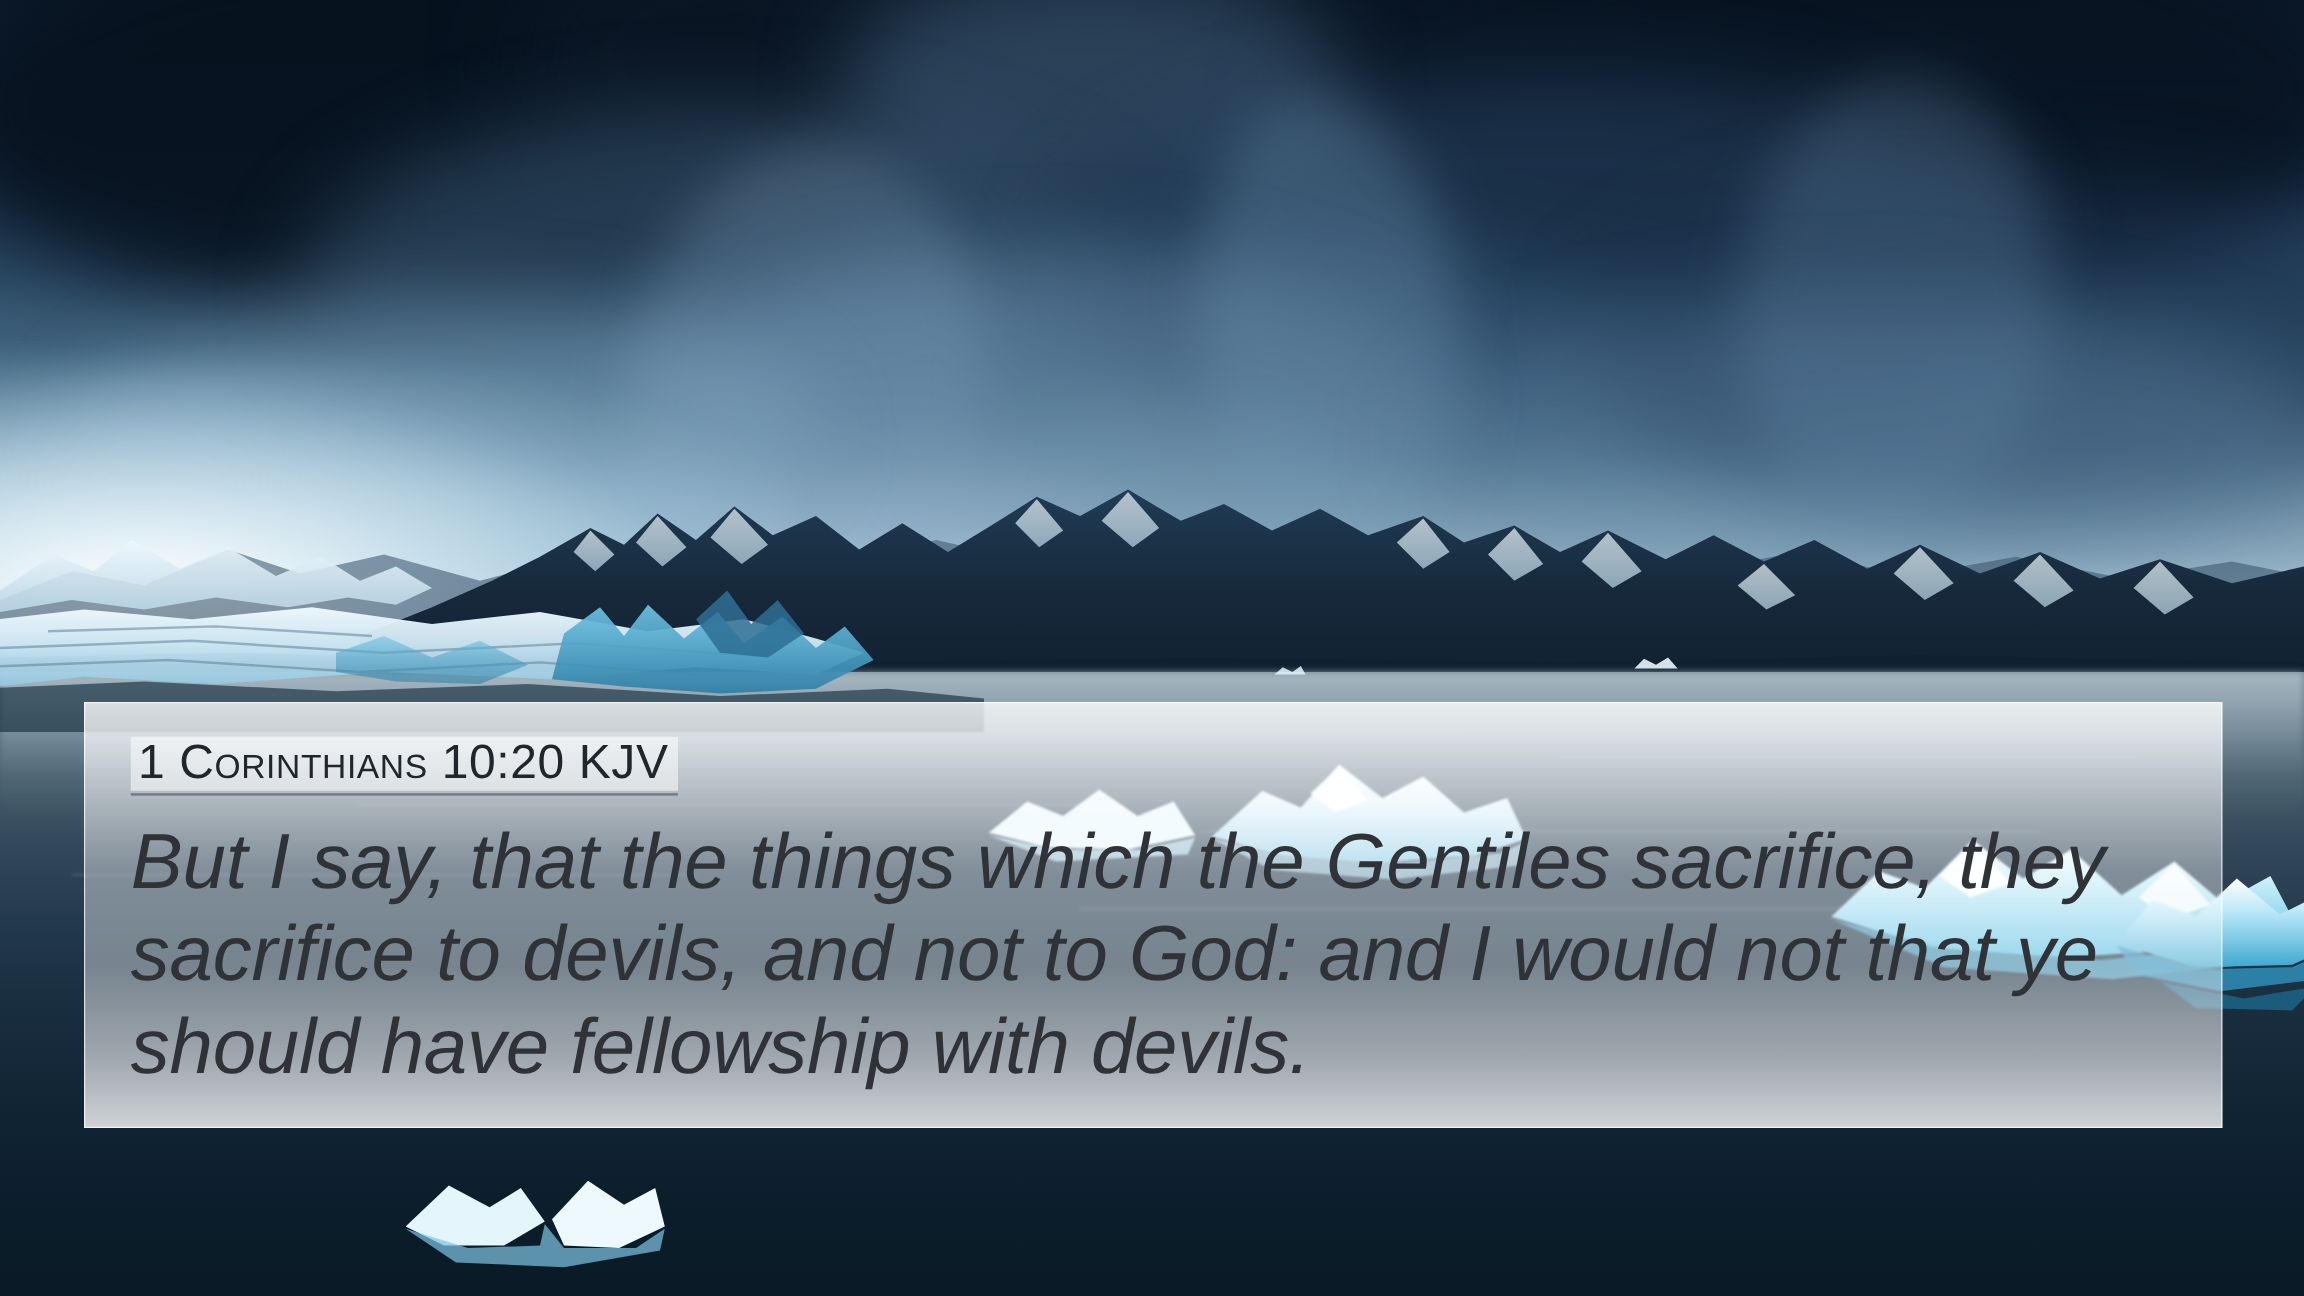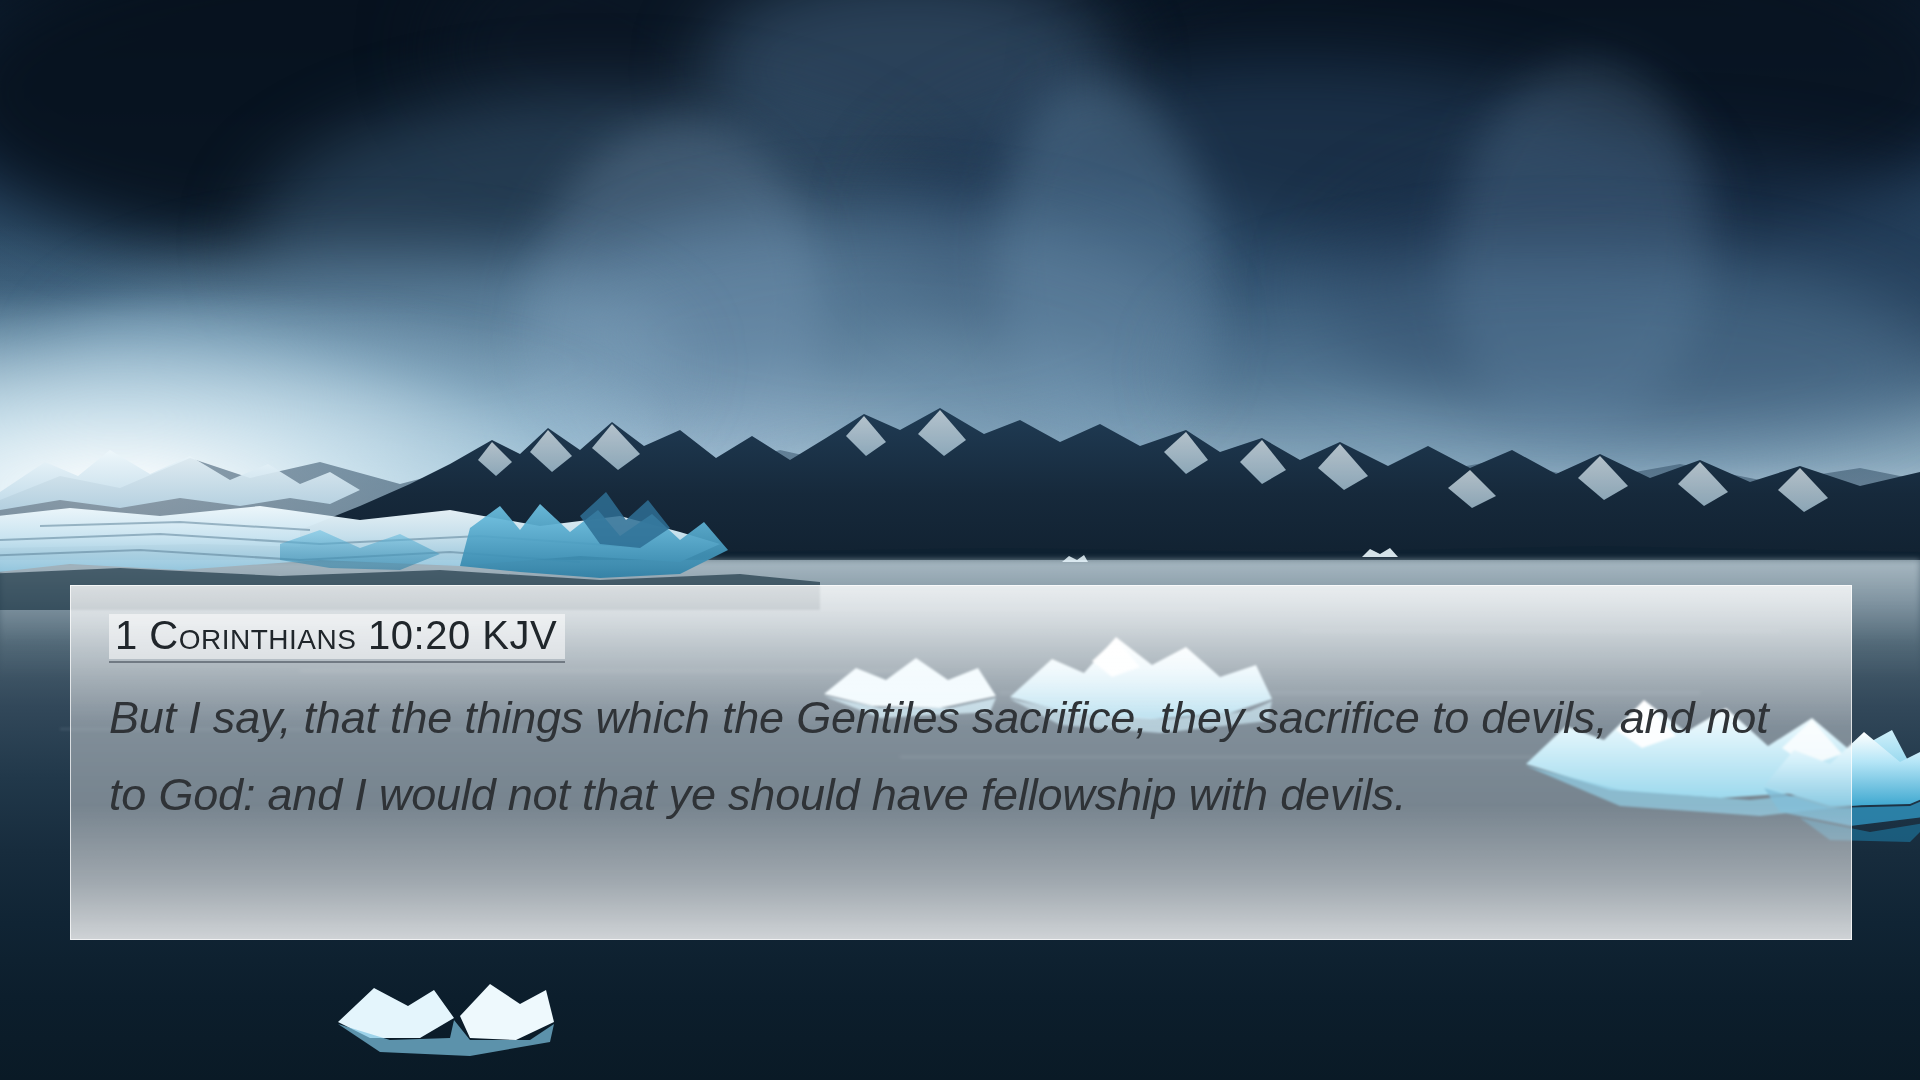--- a/index.html
+++ b/index.html
@@ -119,21 +119,21 @@
     background:rgba(60,70,80,.55);
     margin-top:2px;
     width:100%;
   }
 
   .verse{
     margin-top:16px;
     font-family:"Liberation Sans", sans-serif;
     font-style:italic;
     font-weight:300;
-    font-size:45px;
+    font-size:65px;
     line-height:77px;
     letter-spacing:-0.2px;
     color:#2f3337;
     max-width:1680px;
   }
 </style>
 </head>
 <body>
 
 <div class="stage">

